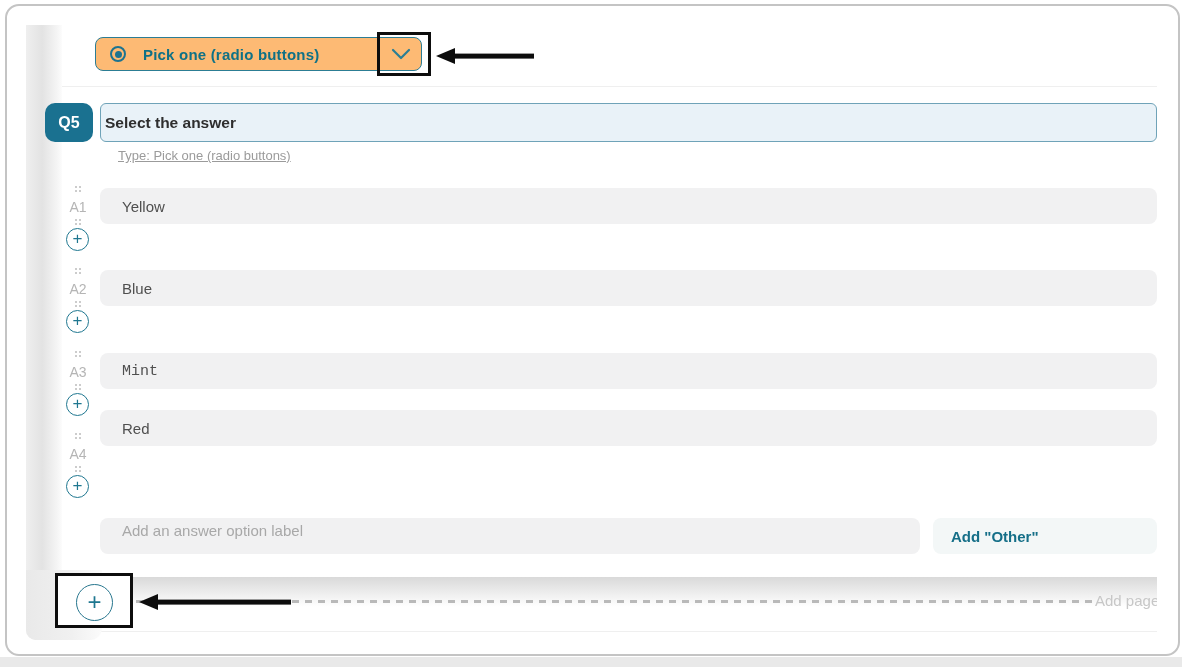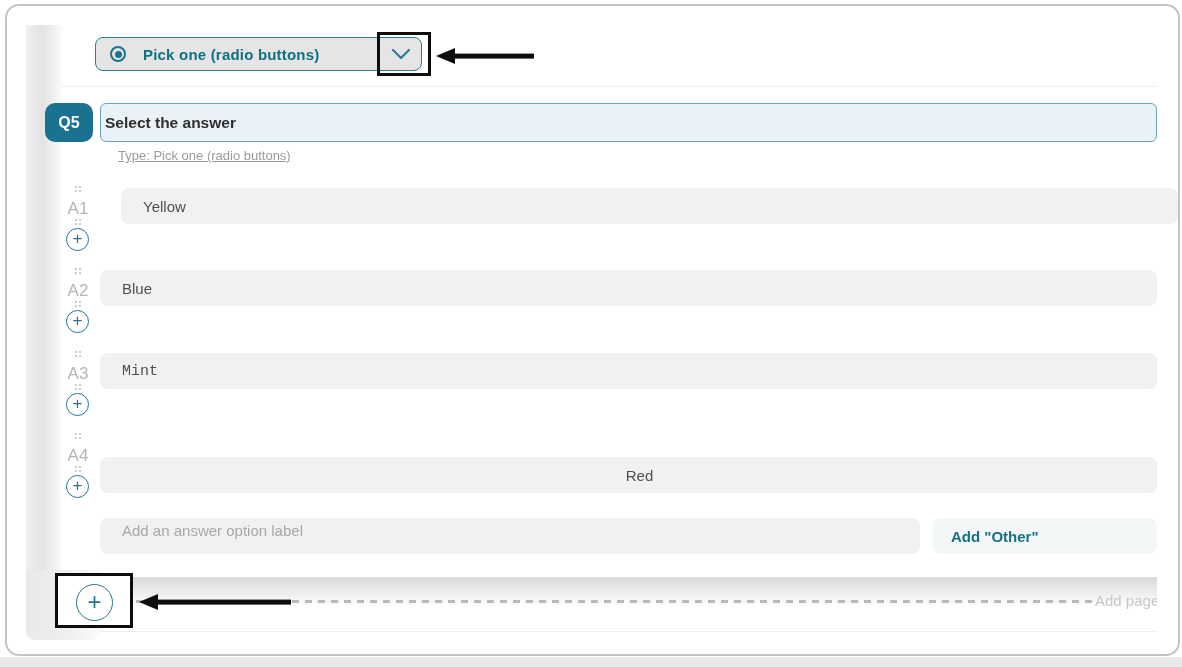--- a/index.html
+++ b/index.html
@@ -24,21 +24,21 @@
                   background:linear-gradient(to bottom,#d9d9d9, rgba(255,255,255,0) 55%);
                   border-bottom:1px solid #efefef; }
   .dashed-line { position:absolute; left:136px; top:600px; width:959px; height:3px;
                  background:repeating-linear-gradient(to right,#b9b9b9 0 7px, transparent 7px 13px);
                  background-size:100% 3px; }
   .addpage-label { position:absolute; left:1095px; top:592px; width:62px; height:20px;
                    overflow:hidden; white-space:nowrap; color:#c7c7c7; font-size:15px; }
 
   
   .type-dd { position:absolute; left:95px; top:37px; width:327px; height:34px;
-             background:#e5e5e5; border:1px solid #2c7d94; border-radius:8px;
+             background:#fdba74; border:1px solid #2c7d94; border-radius:8px;
              display:flex; align-items:center; cursor:pointer; }
   .radio-ic { width:16px; height:16px; border:2px solid #1c7390; border-radius:50%;
               margin-left:14px; position:relative; flex:0 0 auto; }
   .radio-ic::after { content:""; position:absolute; left:2.5px; top:2.5px; width:7px; height:7px;
                      border-radius:50%; background:#1c7390; }
   .type-dd-label { margin-left:17px; color:#0f7186; font-size:15px; font-weight:bold; letter-spacing:.2px; }
   .dd-chevron { position:absolute; left:295px; top:10px; width:20px; height:12px; }
 
   .divider-top { position:absolute; left:62px; top:86px; width:1095px; height:1px; background:#efefef; }
 
@@ -49,21 +49,21 @@
   .q-field { position:absolute; left:100px; top:103px; width:1057px; height:39px;
              background:#e9f2f8; border:1px solid #6fa3b8; border-radius:6px;
              color:#2e2e2e; font-size:15.5px; font-weight:bold; padding:0 0 0 4px;
              font-family:"Liberation Sans",sans-serif; outline:none; }
   .q-type-hint { position:absolute; left:118px; top:148px; color:#9b9b9b; font-size:13px;text-decoration:underline; }
 
   
   .ans-field { position:absolute; left:100px; width:1057px; height:36px; background:#f1f1f2;
                border:none; border-radius:8px; color:#4f4f4f; font-size:15px; padding:0 0 0 22px;
                font-family:"Liberation Sans",sans-serif; outline:none; }
-  .ans-label { position:absolute; width:32px; text-align:center; color:#b5b5b5; font-size:17px; }
+  .ans-label { position:absolute; width:32px; text-align:center; color:#b5b5b5; font-size:14px; }
   .dots { position:absolute; width:2px; height:2px; background:#cccccc;
           box-shadow:4px 0 0 #cccccc, 0 4px 0 #cccccc, 4px 4px 0 #cccccc; }
   .plus-sm { position:absolute; width:23px; height:23px; border:1.6px solid #1f7790; border-radius:50%;
              color:#1f7790; font-size:17px; line-height:19px; text-align:center; background:#fff;
              cursor:pointer; }
 
   
   .add-ans-field { position:absolute; left:100px; top:518px; width:820px; height:36px;
                    background:#f1f1f2; border:none; border-radius:8px; font-size:15px; padding:0 0 12px 22px;
                    font-family:"Liberation Sans",sans-serif; color:#4f4f4f; outline:none; }
@@ -105,39 +105,39 @@
 
   <div class="divider-top"></div>
 
   <div class="q-badge">Q5</div>
   <input class="q-field" value="Select the answer" style="">
   <div class="q-type-hint">Type: Pick one (radio buttons)</div>
 
   <span class="dots" style="left:75px; top:186px;"></span>
   <div class="ans-label" style="left:62px; top:199px;">A1</div>
   <span class="dots" style="left:75px; top:219px;"></span>
-  <input class="ans-field" style="top: 188px; margin-left: 21px;" value="Yellow">
+  <input class="ans-field" style="top: 188px;" value="Yellow">
   <div class="plus-sm" style="left:66px; top:228px;">+</div>
 
   <span class="dots" style="left:75px; top:268px;"></span>
   <div class="ans-label" style="left:62px; top:281px;">A2</div>
   <span class="dots" style="left:75px; top:301px;"></span>
   <input class="ans-field" style="top: 270px;" value="Blue">
   <div class="plus-sm" style="left:66px; top:310px;">+</div>
 
   <span class="dots" style="left:75px; top:351px;"></span>
   <div class="ans-label" style="left:62px; top:364px;">A3</div>
   <span class="dots" style="left:75px; top:384px;"></span>
   <input class="ans-field" style="top: 353px; font-family: Liberation Mono, monospace;" value="Mint">
   <div class="plus-sm" style="left:66px; top:393px;">+</div>
 
   <span class="dots" style="left:75px; top:433px;"></span>
   <div class="ans-label" style="left:62px; top:446px;">A4</div>
   <span class="dots" style="left:75px; top:466px;"></span>
-  <input class="ans-field" style="top: 457px; text-align: center;" value="Red">
+  <input class="ans-field" style="top: 410px;" value="Red">
   <div class="plus-sm" style="left:66px; top:475px;">+</div>
 
   <input class="add-ans-field" placeholder="Add an answer option label" style="">
   <button class="add-other-btn">Add "Other"</button>
 
   <div class="dashed-line"></div>
   <div class="addpage-label">Add page</div>
 
   <div class="plus-lg">+</div>
 

